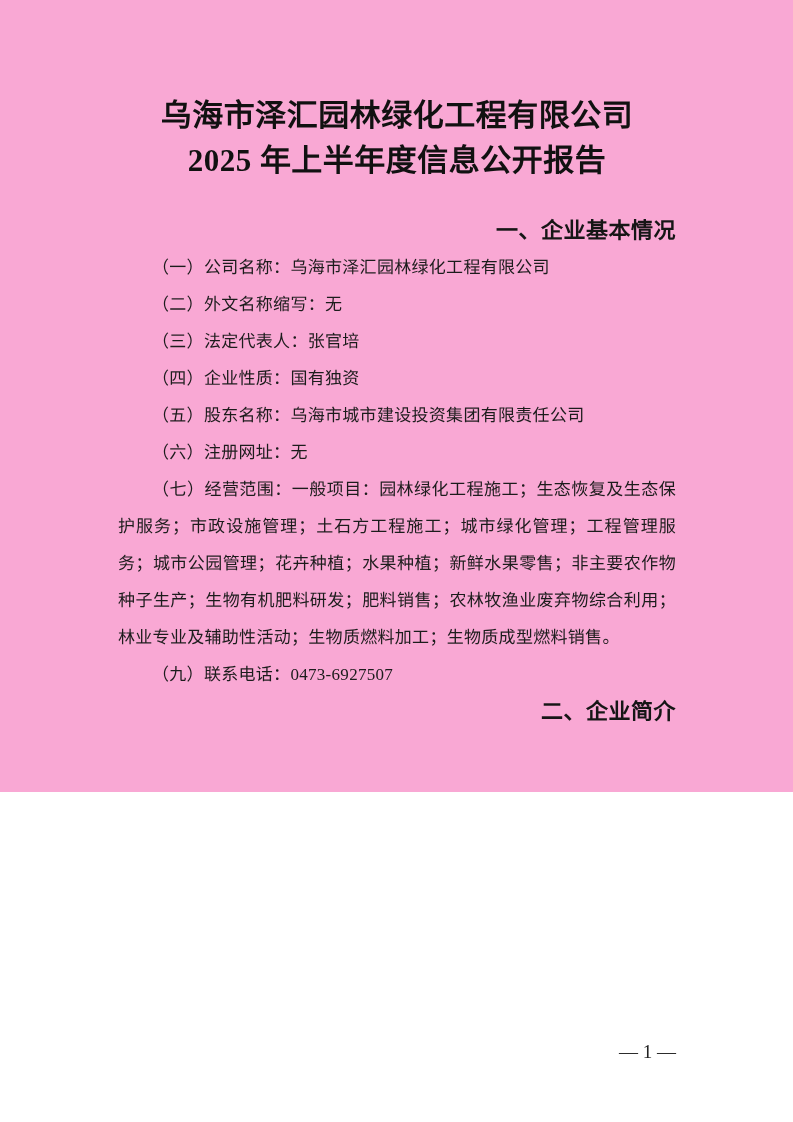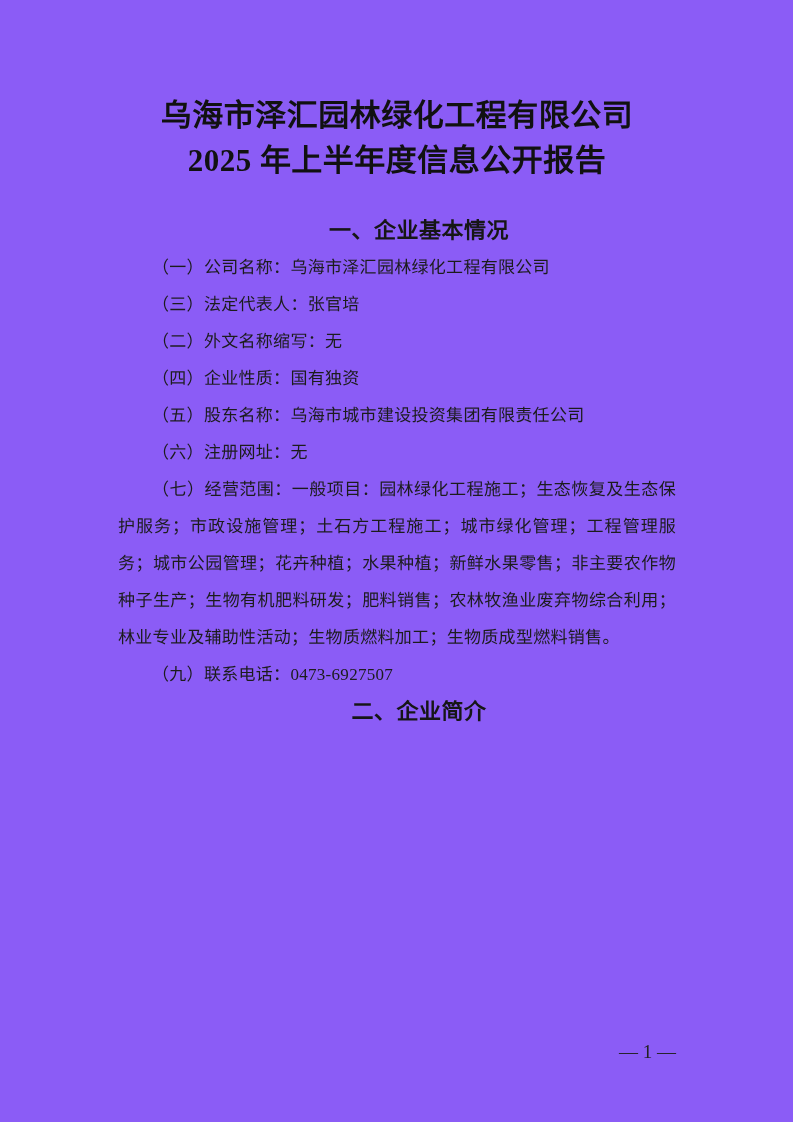--- a/index.html
+++ b/index.html
@@ -13,22 +13,22 @@
     position: relative;
     overflow: hidden;
     font-family: "Liberation Serif", serif;
     color: #1c1c1c;
   }
   .page {
     position: absolute;
     left: 0;
     top: 0;
     width: 793px;
-    height: 1122px;
-    background: #8b5cf6;
+    height: 792px;
+    background: #f9a8d4;
   }
   .doc-title {
     position: absolute;
     left: 118px;
     width: 558px;
     top: 93px;
     text-align: center;
     font-family: "Liberation Serif", serif;
     font-weight: 700;
     font-size: 31px;
@@ -48,21 +48,21 @@
     line-height: 37px;
     text-align: justify;
     text-indent: 2em;
     color: #1c1c1c;
     letter-spacing: 0.3px;
   }
   .doc-body p.heading {
     font-family: "Liberation Sans", sans-serif;
     font-weight: 700;
     font-size: 22px;
-    text-align: center;
+    text-align: right;
     letter-spacing: 0.5px;
     color: #161616;
   }
   .page-footer {
     position: absolute;
     left: 118px;
     width: 558px;
     top: 1041px;
     text-align: right;
     font-family: "Liberation Serif", serif;
@@ -77,22 +77,22 @@
 <div class="page">
 
   <div class="doc-title">
     <div>乌海市泽汇园林绿化工程有限公司</div>
     <div>2025 年上半年度信息公开报告</div>
   </div>
 
   <div class="doc-body">
     <p class="heading">一、企业基本情况</p>
     <p>（一）公司名称：乌海市泽汇园林绿化工程有限公司</p>
+    <p>（二）外文名称缩写：无</p>
     <p>（三）法定代表人：张官培</p>
-    <p>（二）外文名称缩写：无</p>
     <p>（四）企业性质：国有独资</p>
     <p>（五）股东名称：乌海市城市建设投资集团有限责任公司</p>
     <p>（六）注册网址：无</p>
     <p>（七）经营范围：一般项目：园林绿化工程施工；生态恢复及生态保护服务；市政设施管理；土石方工程施工；城市绿化管理；工程管理服务；城市公园管理；花卉种植；水果种植；新鲜水果零售；非主要农作物种子生产；生物有机肥料研发；肥料销售；农林牧渔业废弃物综合利用；林业专业及辅助性活动；生物质燃料加工；生物质成型燃料销售。</p>
     <p>（九）联系电话：0473-6927507</p>
     <p class="heading">二、企业简介</p>
   </div>
 
   <div class="page-footer">— 1 —</div>
 

